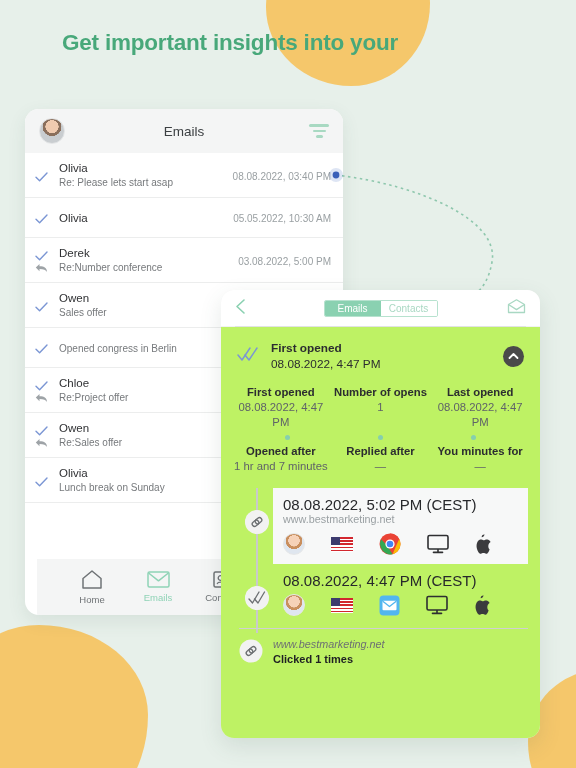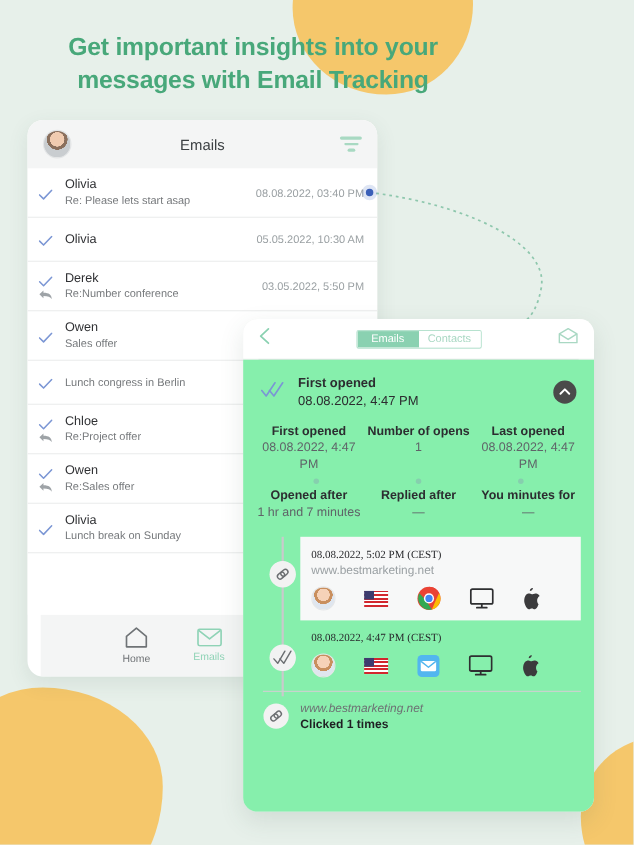--- a/index.html
+++ b/index.html
@@ -71,21 +71,21 @@
   .mail-icons { width: 16px; flex: 0 0 16px; padding-top: 2px; }
   .ico-check { display:block; }
   .ico-reply { display:block; margin-top: 2px; }
   .mail-text { flex: 1 1 auto; min-width: 0; }
   .mail-name { font-size: 11.5px; color: #2f3033; line-height: 14px; }
   .mail-sub { font-size: 10px; color: #76797c; line-height: 14px; margin-top: 1px; white-space: nowrap; overflow: hidden; text-overflow: ellipsis; }
   .mail-date { font-size: 10px; color: #9aa0a3; flex: 0 0 auto; padding-top: 1px; white-space: nowrap; }
 
   .tabbar {
     flex: 0 0 56px; height: 56px; background: #f4f5f5;
-    display: flex; align-items: center; justify-content: center;
+    display: flex; align-items: center; justify-content: flex-start;
     padding: 0 22px;
     margin-left: 12px;
   }
   .tabitem { display: flex; flex-direction: column; align-items: center; gap: 4px; width: 66px; }
   .tablabel { font-size: 9.5px; color: #6f7376; }
   .tablabel.active { color: #8fd3b6; }
 
   
   .connector { position: absolute; left: 0; top: 0; width: 576px; height: 768px; z-index: 5; pointer-events: none; }
 
@@ -102,21 +102,21 @@
   }
   .seg {
     position: absolute; left: 0; right: 0; margin: 0 auto; width: 114px;
     display: flex; border: 1px solid #b7e2cf; border-radius: 2px; overflow: hidden; height: 17px;
   }
   .seg div { flex: 1 1 50%; font-size: 10px; line-height: 15px; text-align: center; }
   .seg .on { background: #8ad1b1; color: #ffffff; }
   .seg .off { background: #ffffff; color: #a9d8c3; }
   .env-icon { margin-left: auto; z-index: 1; }
 
-  .detail-body { flex: 1 1 auto; background: #86efac; overflow: hidden; }
+  .detail-body { flex: 1 1 auto; background: #bef264; overflow: hidden; }
   .detail-sep { height: 1px; background: #e2e3e3; margin: 0 14px; }
 
   .opened-row { display: flex; align-items: center; padding: 13px 16px 11px 16px; gap: 12px; }
   .opened-text .t1 { font-size: 11.8px; font-weight: bold; color: #2c2d30; line-height: 16px; }
   .opened-text .t2 { font-size: 11.8px; color: #2c2d30; line-height: 16px; }
   .collapse-btn {
     margin-left: auto; width: 21px; height: 21px; border-radius: 50%;
     background: #4a4a4a; display: flex; align-items: center; justify-content: center;
   }
 
@@ -132,21 +132,21 @@
   .timeline { position: relative; margin-top: 8px; padding-left: 0; }
   .tl-line { position: absolute; left: 35px; top: 0; bottom: 44px; width: 1.5px; background: #c9cacb; }
   .event { display: flex; align-items: flex-start; position: relative; min-height: 64px; }
   .event .badge {
     width: 24px; height: 24px; border-radius: 50%; background: #f2f2f2;
     display: flex; align-items: center; justify-content: center;
     position: absolute; left: 24px; top: 22px; z-index: 2;
   }
   .event-card { margin-left: 52px; margin-right: 12px; flex: 1 1 auto; padding: 9px 10px 9px 10px; }
   .event-card.hl { background: #f7f8f8; }
-  .ev-time { font-size: 10px; color: #27282b; line-height: 15px; font-family: Liberation Serif, serif; }
+  .ev-time { font-size: 15px; color: #27282b; line-height: 15px; }
   .ev-url { font-size: 10.8px; color: #9aa0a3; line-height: 15px; }
   .ev-icons { display: flex; align-items: center; gap: 26px; margin-top: 6px; }
 
   .ev-avatar {
     width: 22px; height: 22px; border-radius: 50%;
     background: radial-gradient(circle at 50% 34%, #f6d2b8 0 34%, #c98f5e 35% 50%, #dfe6ef 51% 100%);
     border: 1px solid #e6e7e8;
   }
   .flag { width: 22px; height: 15px; position: relative; overflow: hidden; }
   .flag .stripes { position:absolute; inset:0;
@@ -164,21 +164,20 @@
 <body>
 
 <div id="root">
 
   <div class="blob blob-top"></div>
   <div class="blob blob-bl"></div>
   <div class="blob blob-br"></div>
 
   <div class="headline">
     <span>Get important insights into your</span>
-    <span class="l2">messages with Email Tracking</span>
   </div>
 
   <div class="phone">
 
     <div class="phone-header">
       <div class="avatar"></div>
       <div class="phone-title">Emails</div>
       <div class="filter-icon">
         <i></i>
           <i></i>
@@ -216,42 +215,42 @@
               <polyline points="1,5.2 4.6,8.8 12,1" fill="none" stroke="#7b96d4" stroke-width="1.4" stroke-linecap="round" stroke-linejoin="round"></polyline>
             </svg>
             <svg width="13" height="10" viewBox="0 0 13 10" class="ico-reply">
               <path d="M4.5 1 L0.8 4.6 L4.5 8.2 L4.5 6 C8.5 6 11 7 12 9 C12 5 9.5 3.2 4.5 3.2 Z" fill="#9ea3a7"></path>
             </svg>
           </div>
           <div class="mail-text">
             <div class="mail-name">Derek</div>
             <div class="mail-sub">Re:Number conference</div>
           </div>
-          <div class="mail-date">03.05.2022, 5:50 PM</div>
+          <div class="mail-date">03.08.2022, 5:00 PM</div>
         </div>
         <div class="mail-row">
           <div class="mail-icons">
             <svg width="13" height="10" viewBox="0 0 13 10" class="ico-check">
               <polyline points="1,5.2 4.6,8.8 12,1" fill="none" stroke="#7b96d4" stroke-width="1.4" stroke-linecap="round" stroke-linejoin="round"></polyline>
             </svg>
           </div>
           <div class="mail-text">
             <div class="mail-name">Owen</div>
             <div class="mail-sub">Sales offer</div>
           </div>
           <div class="mail-date">01.05.2022, 2:00 PM</div>
         </div>
         <div class="mail-row">
           <div class="mail-icons">
             <svg width="13" height="10" viewBox="0 0 13 10" class="ico-check">
               <polyline points="1,5.2 4.6,8.8 12,1" fill="none" stroke="#7b96d4" stroke-width="1.4" stroke-linecap="round" stroke-linejoin="round"></polyline>
             </svg>
           </div>
           <div class="mail-text">
-            <div class="mail-sub">Lunch congress in Berlin</div>
+            <div class="mail-sub">Opened congress in Berlin</div>
           </div>
           <div class="mail-date"></div>
         </div>
         <div class="mail-row">
           <div class="mail-icons">
             <svg width="13" height="10" viewBox="0 0 13 10" class="ico-check">
               <polyline points="1,5.2 4.6,8.8 12,1" fill="none" stroke="#7b96d4" stroke-width="1.4" stroke-linecap="round" stroke-linejoin="round"></polyline>
             </svg>
             <svg width="13" height="10" viewBox="0 0 13 10" class="ico-reply">
               <path d="M4.5 1 L0.8 4.6 L4.5 8.2 L4.5 6 C8.5 6 11 7 12 9 C12 5 9.5 3.2 4.5 3.2 Z" fill="#9ea3a7"></path>

